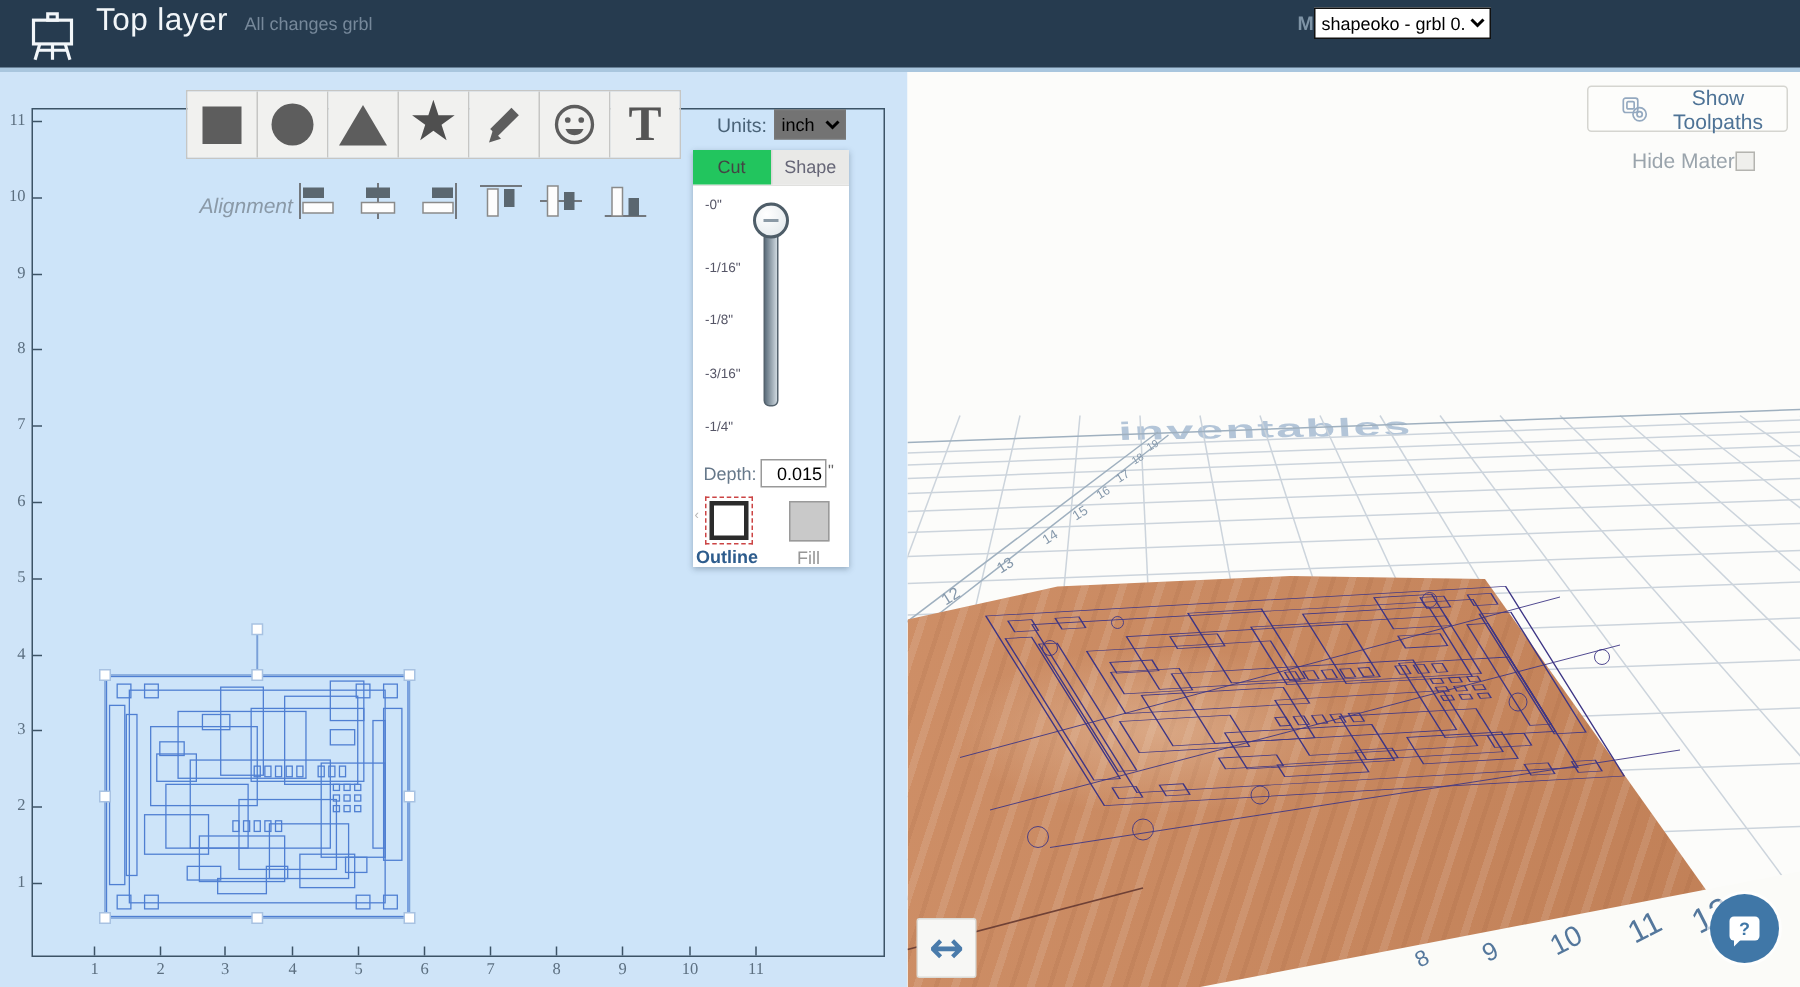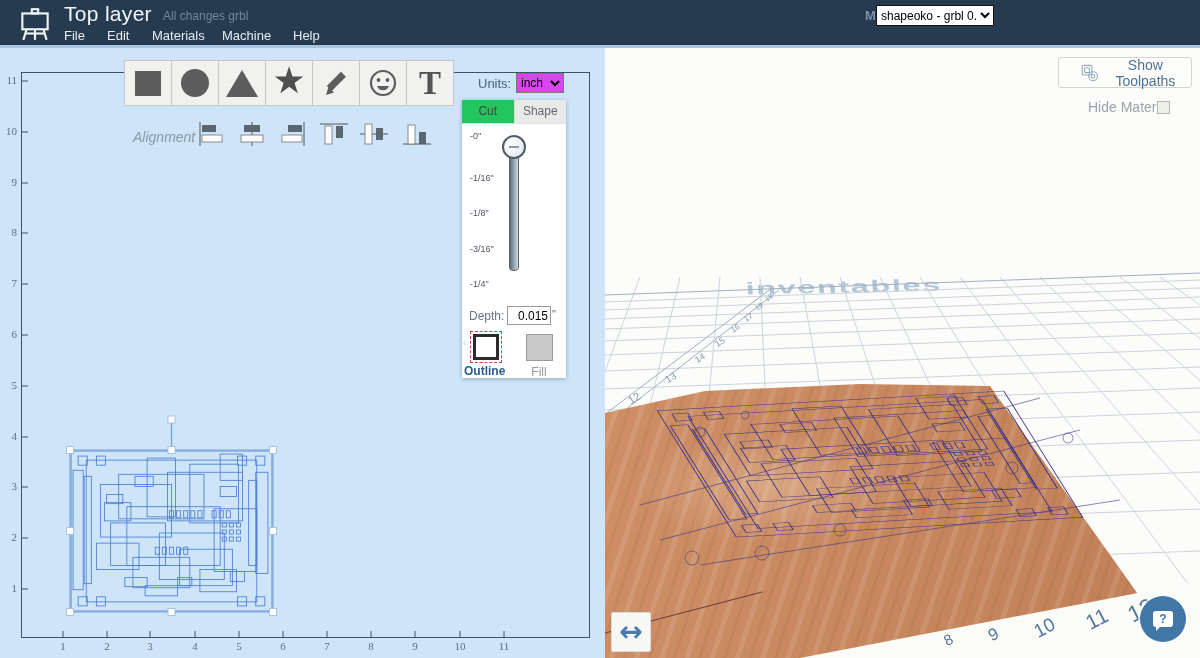--- a/index.html
+++ b/index.html
@@ -44,21 +44,21 @@
   .star{font-size:37px;color:#4f4f4f;line-height:40px;margin-top:-4px;}
   .tglyph{font-family:"Liberation Serif",serif;font-weight:bold;font-size:33px;color:#555;line-height:40px;}
 
   
   .align-label{position:absolute;left:133px;top:129px;color:#8a99a7;font-size:14px;font-style:italic;}
   .align-btn{position:absolute;top:121px;width:28px;height:26px;cursor:pointer;}
 
   
   .units-label{position:absolute;left:478px;top:76px;color:#4a6378;font-size:13px;}
   .units-select{position:absolute;left:516px;top:73px;width:48px;height:20px;font-size:12px;
-                font-family:"Liberation Sans",sans-serif;background:#d946ef;border:1px solid #777;}
+                font-family:"Liberation Sans",sans-serif;background:#737373;border:1px solid #777;}
   .cut-panel{position:absolute;left:462px;top:100px;width:104px;height:278px;background:#fff;
              box-shadow:0 1px 4px rgba(40,60,80,.35);}
   .tabs{display:flex;height:23px;border-bottom:1px solid #e0e0de;}
   .tab{flex:1;text-align:center;font-size:12px;line-height:23px;cursor:pointer;}
   .tab.active{background:#22c55e;color:#444;}
   .tab.inactive{background:#e9e9e7;color:#667;border-left:1px solid #d8d8d6;}
   .panel-body{position:relative;width:100%;height:255px;}
   .slider-lab{position:absolute;left:8px;color:#556;font-size:9px;}
   .slider-track{position:absolute;left:47px;top:12px;width:8px;height:133px;border-radius:4px;
                 background:linear-gradient(to right,#5d6e7c,#cfd9e0);border:1px solid #55636e;cursor:pointer;}
@@ -196,27 +196,20 @@
         <rect x="6" y="8" width="24" height="15"></rect>
         <rect x="15" y="4" width="6" height="4"></rect>
         <line x1="10" y1="23" x2="7" y2="33"></line>
         <line x1="26" y1="23" x2="29" y2="33"></line>
         <line x1="18" y1="23" x2="18" y2="33"></line>
         <line x1="9" y1="27" x2="27" y2="27"></line>
       </g>
     </svg>
     <div class="tb-title">Top layer</div>
     <div class="tb-status">All changes grbl</div>
-    <nav class="tb-nav">
-      <span>File</span>
-      <span>Edit</span>
-      <span>Materials</span>
-      <span>Machine</span>
-      <span>Help</span>
-    </nav>
     <div class="machine-label">Machine:</div>
     <select class="machine-select">
       <option>shapeoko - grbl 0.8</option>
     </select>
   </header>
 
   <div class="left-panel"></div>
 
   <svg class="left-svg" viewBox="0 48 605 610">
 

